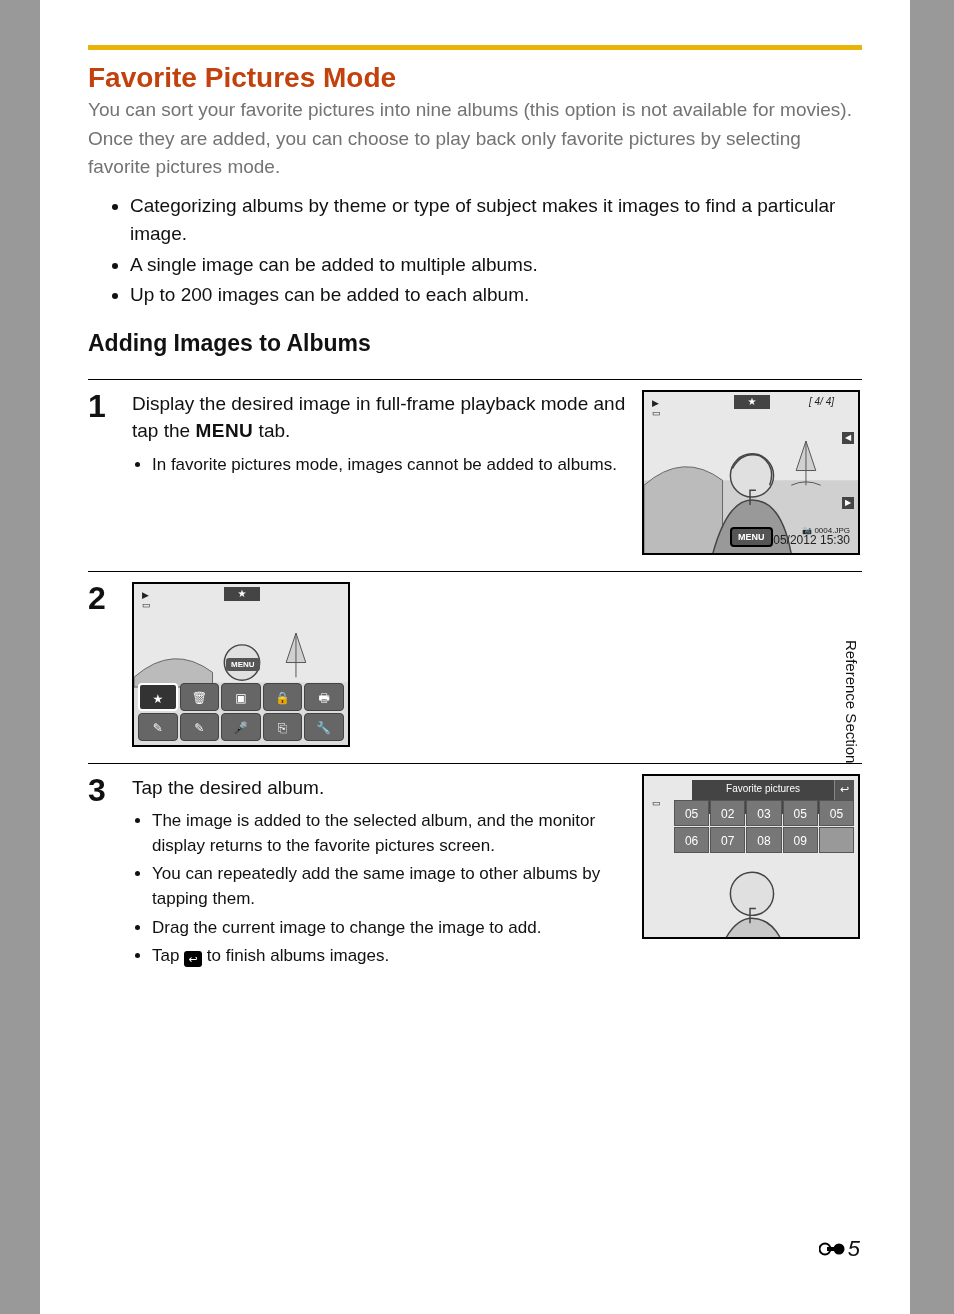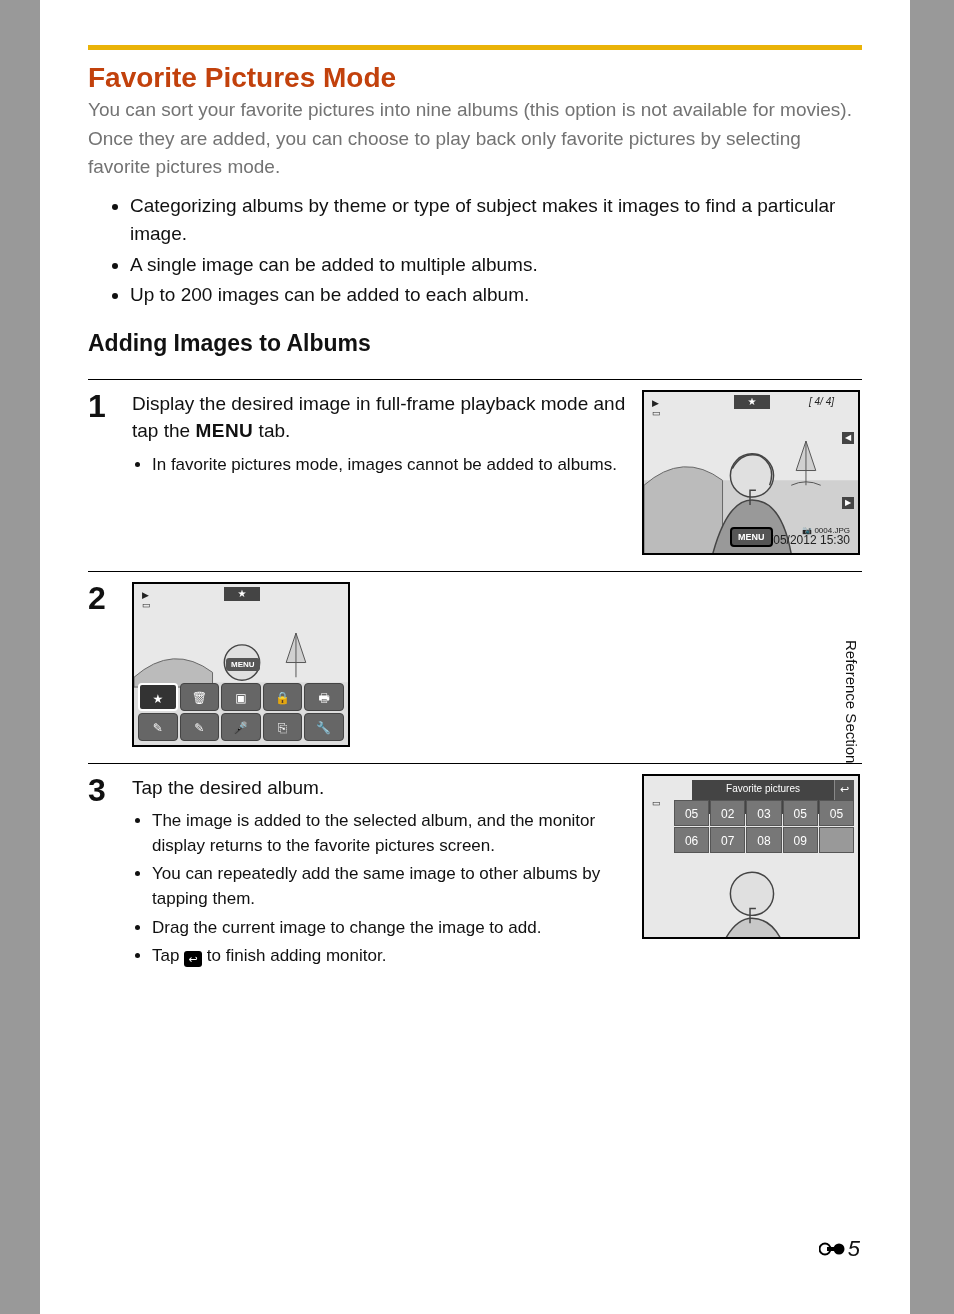--- a/index.html
+++ b/index.html
@@ -404,21 +404,21 @@
   </div>
 
   <div class="step-row">
     <div class="step-num">3</div>
     <div class="step-body">
       <p class="step-title">Tap the desired album.</p>
       <ul class="step-sub">
         <li>The image is added to the selected album, and the monitor display returns to the favorite pictures screen.</li>
         <li>You can repeatedly add the same image to other albums by tapping them.</li>
         <li>Drag the current image to change the image to add.</li>
-        <li><span>Tap </span><span class="icon-back">↩</span><span> to finish adding monitor.</span></li>
+        <li><span>Tap </span><span class="icon-back">↩</span><span> to finish albums images.</span></li>
       </ul>
     </div>
     <div class="step-fig">
       <div class="camera-screen cs-short">
         <svg class="scenery" viewBox="0 0 218 165">
           <rect x="0" y="0" width="218" height="165" fill="#e8e8e8"></rect>
           <circle cx="110" cy="120" r="22" fill="#e0e0e0" stroke="#444" stroke-width="1.5"></circle>
           <path d="M70 200 Q 85 145 110 145 Q 140 145 150 200 Z" fill="#c8c8c8" stroke="#444" stroke-width="1.5"></path>
           <path d="M108 150 L 108 135 L 114 135" fill="none" stroke="#444" stroke-width="1.5"></path>
         </svg>

